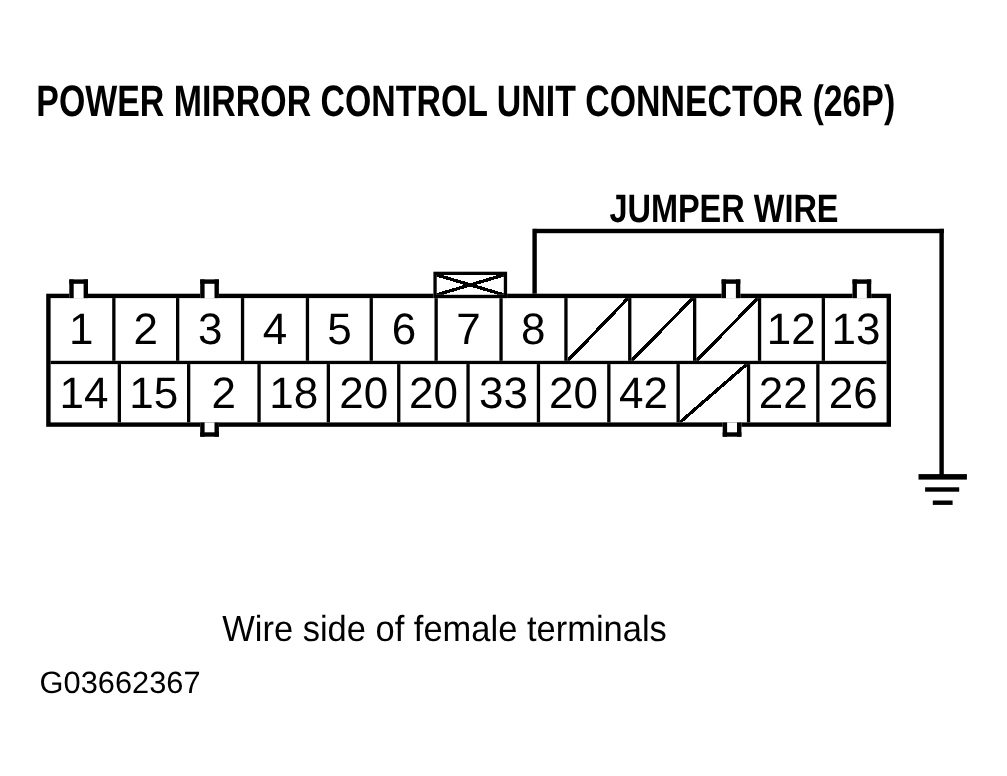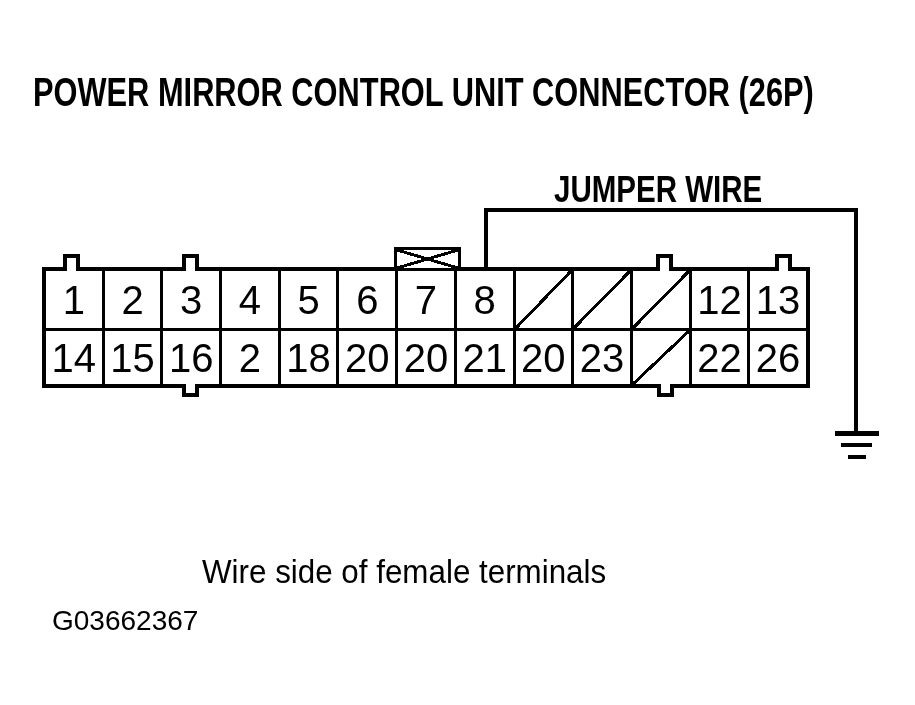--- a/index.html
+++ b/index.html
@@ -67,21 +67,21 @@
         transparent calc(50% - 1.5px), #000 calc(50% - 1.5px),
         #000 calc(50% + 1.5px), transparent calc(50% + 1.5px)),
       #fff;
   }
   .caption {
     position: absolute; left: 202px; top: 553px;
     font-size: 33px; white-space: nowrap;
     transform: scaleX(0.95); transform-origin: 0 0;
   }
   .figure-id {
-    position: absolute; left: 52px; top: 605px;
+    position: absolute; left: 36px; top: 605px;
     font-size: 28px; white-space: nowrap;
   }
 </style>
 </head>
 <body>
 
 <div class="page">
 
   <div class="title">POWER MIRROR CONTROL UNIT CONNECTOR (26P)</div>
 
@@ -116,28 +116,27 @@
       <div class="cell">8</div>
       <div class="cell diag"></div>
       <div class="cell diag"></div>
       <div class="cell diag"></div>
       <div class="cell">12</div>
       <div class="cell">13</div>
     </div>
     <div class="prow prow-bottom">
       <div class="cell">14</div>
       <div class="cell">15</div>
-      <div class="cell">16</div>
       <div class="cell">2</div>
       <div class="cell">18</div>
       <div class="cell">20</div>
       <div class="cell">20</div>
-      <div class="cell">21</div>
+      <div class="cell">33</div>
       <div class="cell">20</div>
-      <div class="cell">23</div>
+      <div class="cell">42</div>
       <div class="cell diag"></div>
       <div class="cell">22</div>
       <div class="cell">26</div>
     </div>
   </div>
 
   <div class="caption">Wire side of female terminals</div>
   <div class="figure-id">G03662367</div>
 
 </div>

